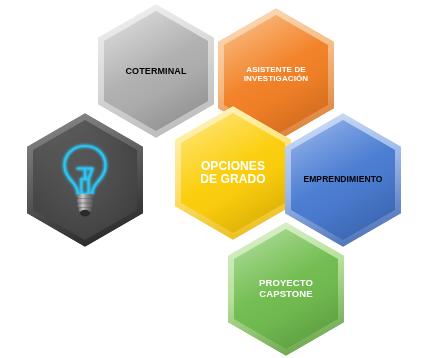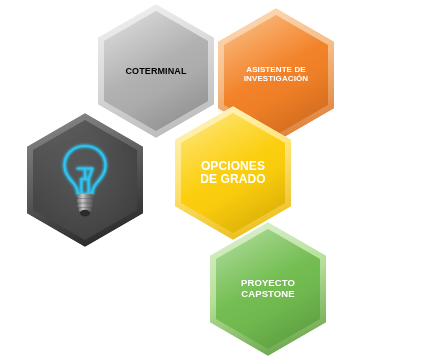--- a/index.html
+++ b/index.html
@@ -195,23 +195,29 @@
   </div>
 
   <div class="hex t-yellow" style="left:158px; top:106px;margin-left:17px;">
     <div class="hex-plate"></div>
     <div class="hex-face"></div>
     <div class="hex-gloss"></div>
     <div class="hex-label" style="color:#FFFFFF; font-size:12px;">OPCIONES
 DE GRADO</div>
   </div>
 
-
-
-  <div class="hex t-green" style="left:210px; top:222px;">
+  <div class="hex t-blue" style="left:285px; top:113px;">
+    <div class="hex-plate"></div>
+    <div class="hex-face"></div>
+    <div class="hex-gloss"></div>
+    <div class="hex-label" style="color:#000000; font-size:8.5px;">EMPRENDIMIENTO</div>
+  </div>
+
+
+  <div class="hex t-green" style="left:228px; top:222px;">
     <div class="hex-plate"></div>
     <div class="hex-face"></div>
     <div class="hex-gloss"></div>
     <div class="hex-label" style="color:#FFFFFF; font-size:9.5px;">PROYECTO
 CAPSTONE</div>
   </div>
 
 </div>
 
 </body></html>

